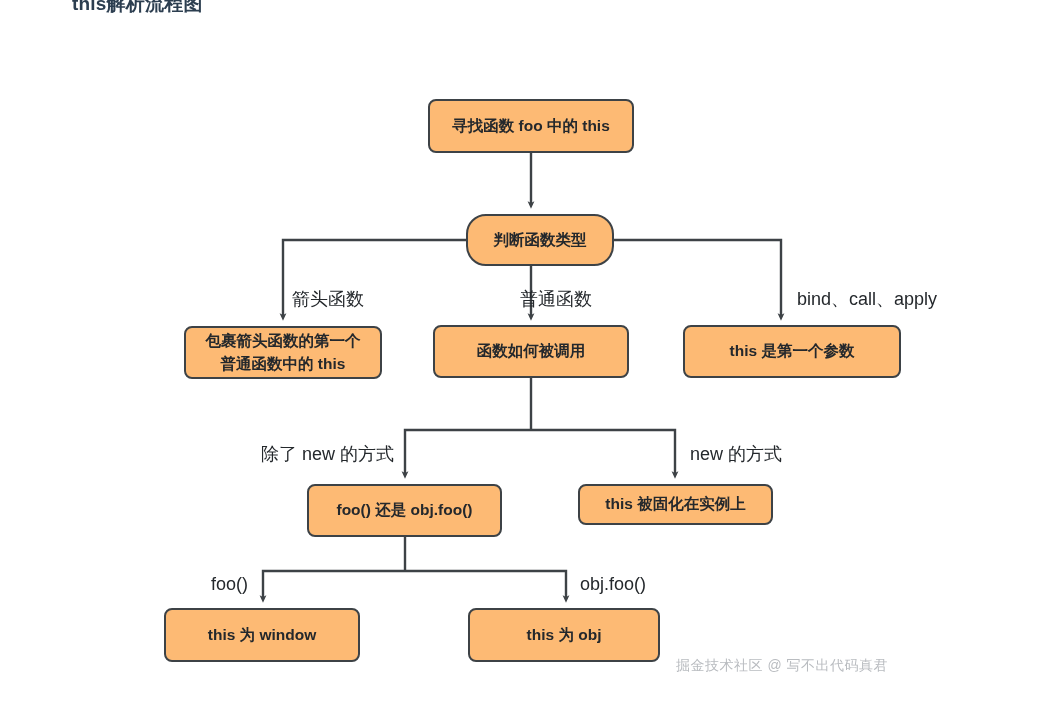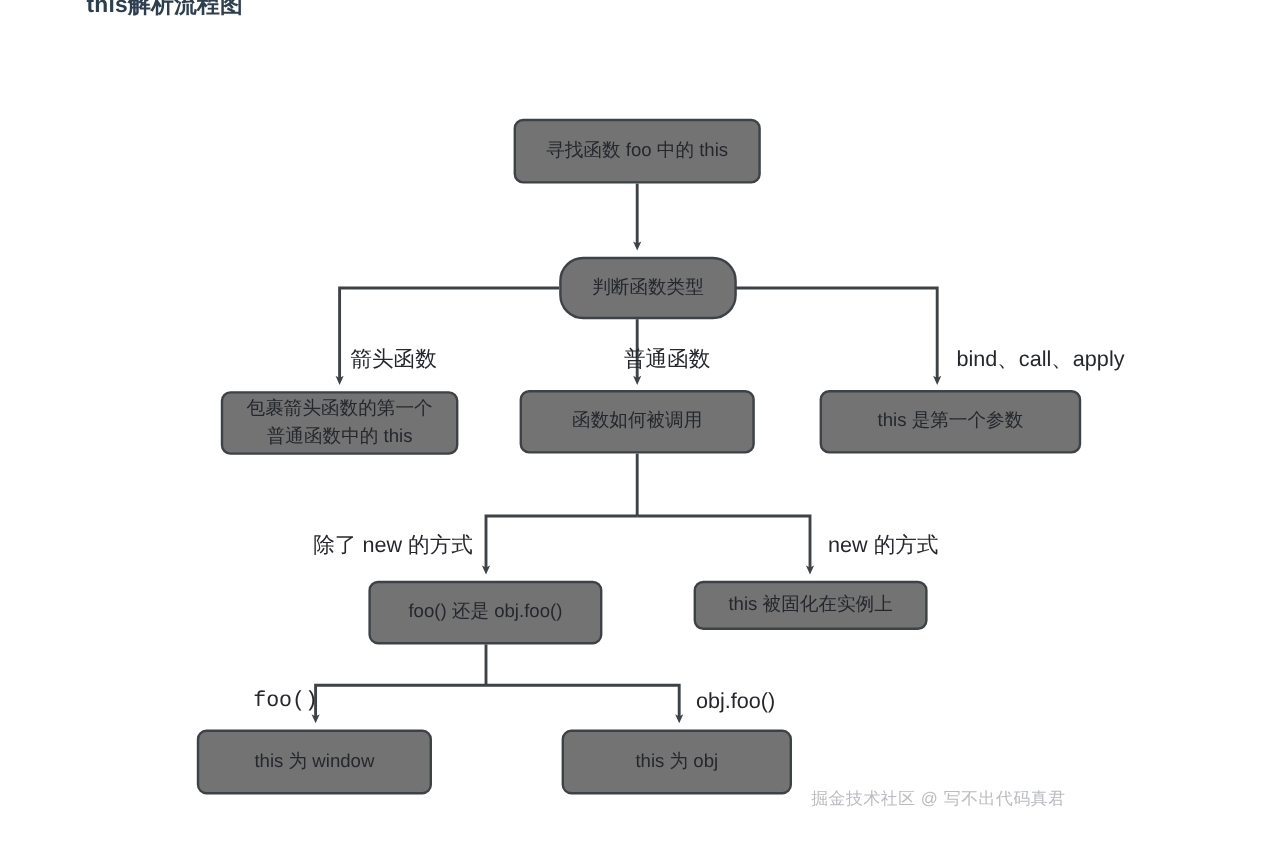--- a/index.html
+++ b/index.html
@@ -29,30 +29,31 @@
     position: absolute;
     left: 0;
     top: 0;
     width: 1057px;
     height: 710px;
   }
   .node {
     position: absolute;
     box-sizing: border-box;
     border: 2px solid #3d4246;
-    background: #737373;
+    background: #fdba74;
     display: flex;
     align-items: center;
     justify-content: center;
     text-align: center;
     font-size: 15.5px;
     line-height: 1.45;
     color: #24282c;
     white-space: pre-line;
     border-radius: 8px;
+    font-weight: bold;
   }
   .edge-label {
     position: absolute;
     font-size: 18px;
     color: #24282c;
     white-space: nowrap;
   }
   #watermark {
     position: absolute;
     left: 676px;
@@ -116,17 +117,17 @@
 <div class="edge-label" style="left:292px; top:287px;">箭头函数</div>
 
 <div class="edge-label" style="left:520px; top:287px;">普通函数</div>
 
 <div class="edge-label" style="left:797px; top:287px;">bind、call、apply</div>
 
 <div class="edge-label" style="left:261px; top:442px;">除了 new 的方式</div>
 
 <div class="edge-label" style="left:690px; top:442px;">new 的方式</div>
 
-<div class="edge-label" style="left:211px; top:574px;font-family:Liberation Mono, monospace;">foo()</div>
+<div class="edge-label" style="left:211px; top:574px;">foo()</div>
 
 <div class="edge-label" style="left:580px; top:574px;">obj.foo()</div>
 
 <div id="watermark">掘金技术社区 @ 写不出代码真君</div>
 
 </body></html>

